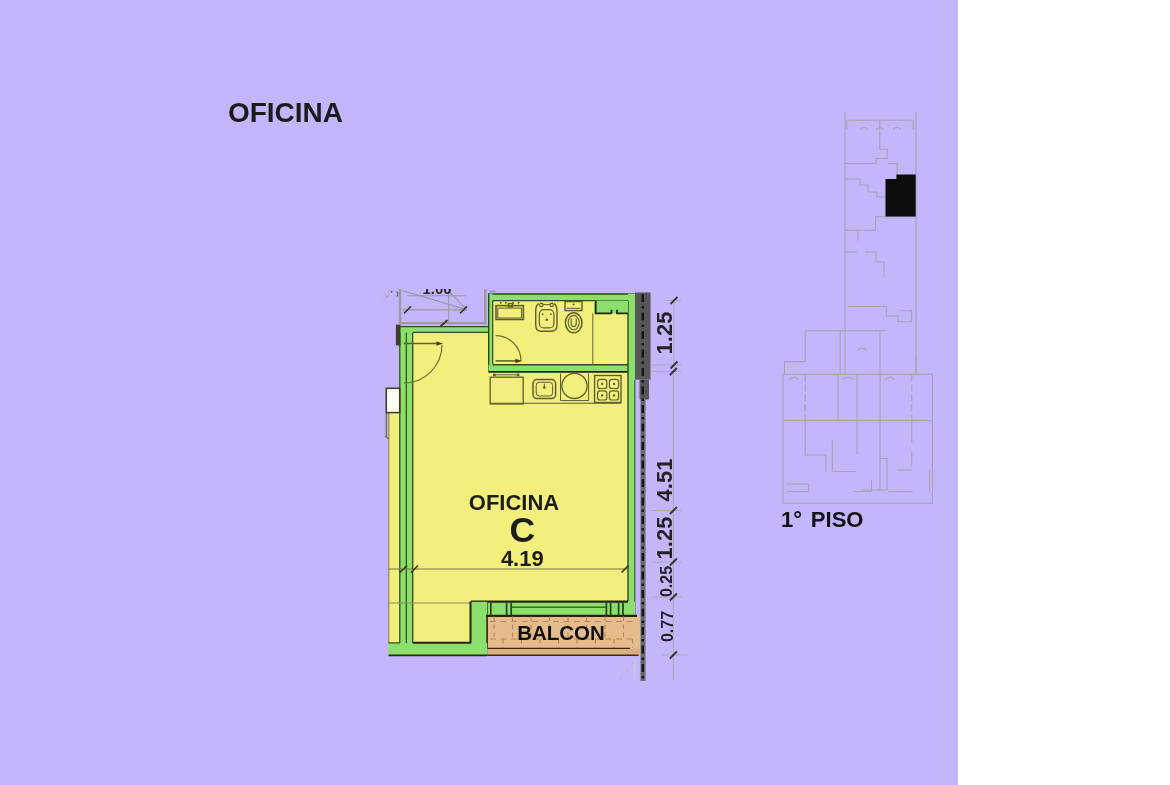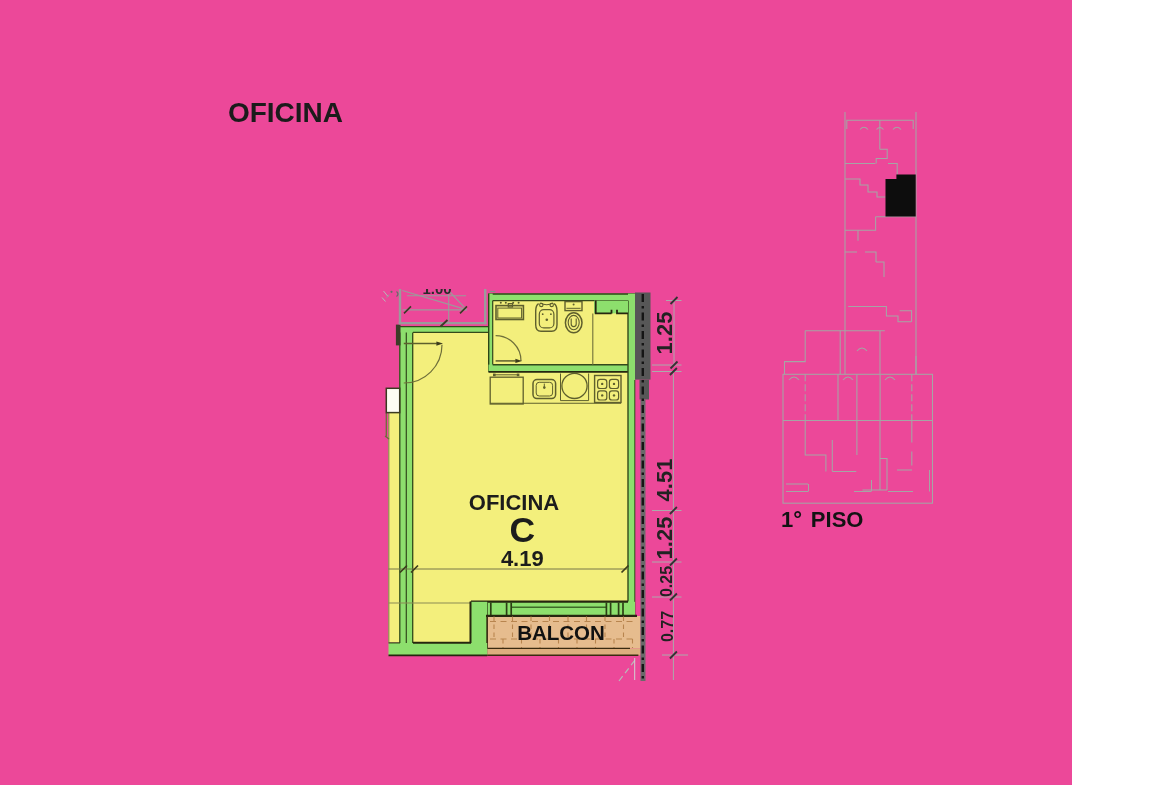--- a/index.html
+++ b/index.html
@@ -1,16 +1,16 @@
 <!DOCTYPE html>
 <html><head>
 <meta charset="utf-8">
 <style>
   html,body{margin:0;padding:0;background:#ffffff;}
-  #page{position:relative;width:1072px;height:785px;background:#ec4899;overflow:hidden;
+  #page{position:relative;width:958px;height:785px;background:#c4b5fd;overflow:hidden;
         font-family:"Liberation Sans", sans-serif;}
   svg{position:absolute;left:0;top:0;}
   text{font-family:"Liberation Sans", sans-serif;}
 </style>
 </head>
 <body>
 <div id="page">
 <svg width="1170" height="785" viewBox="0 0 1170 785">
 <defs>
   <clipPath id="cropTop">

